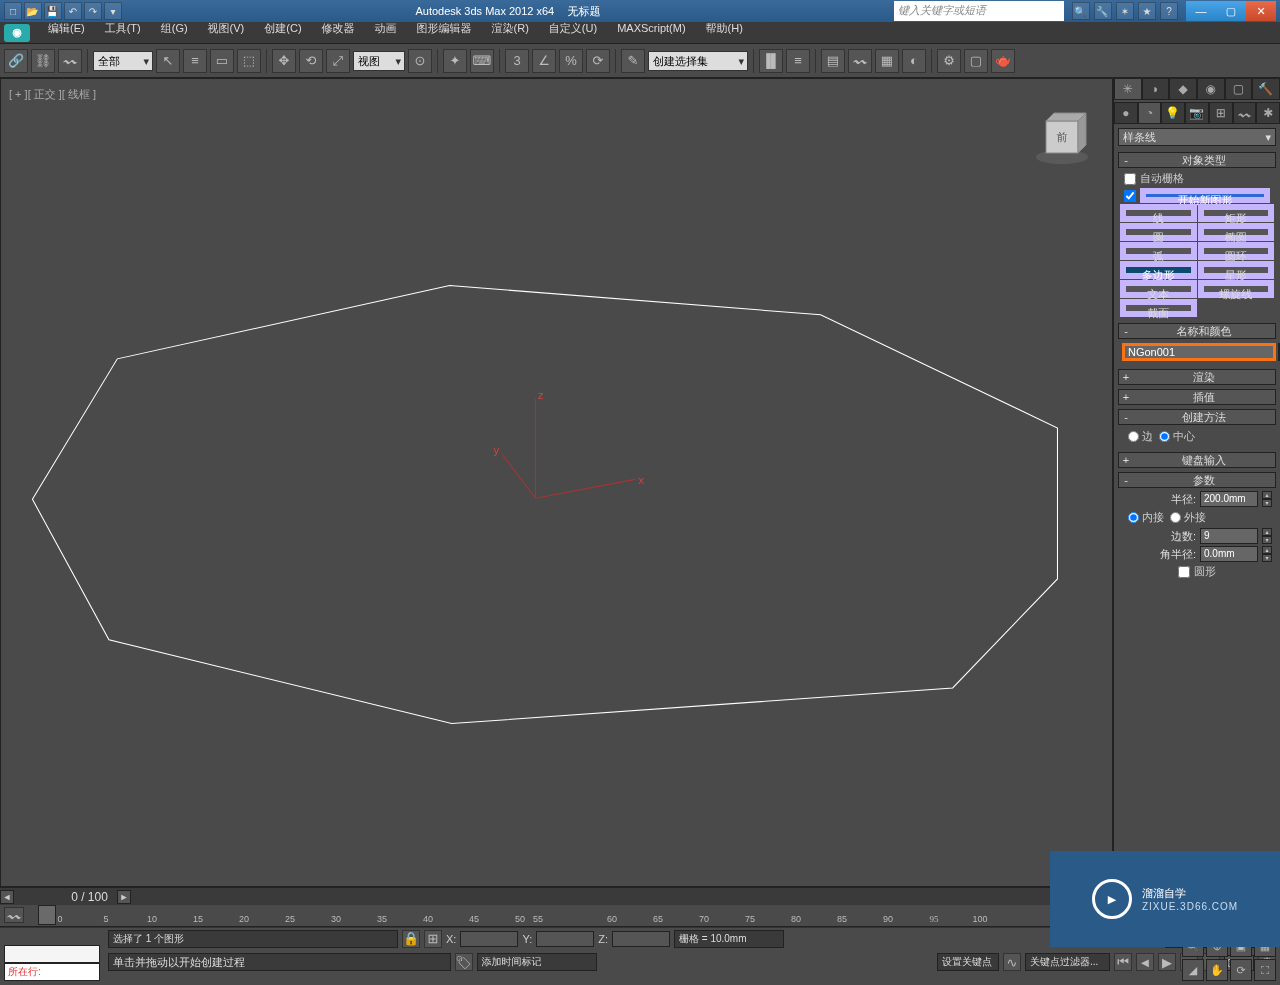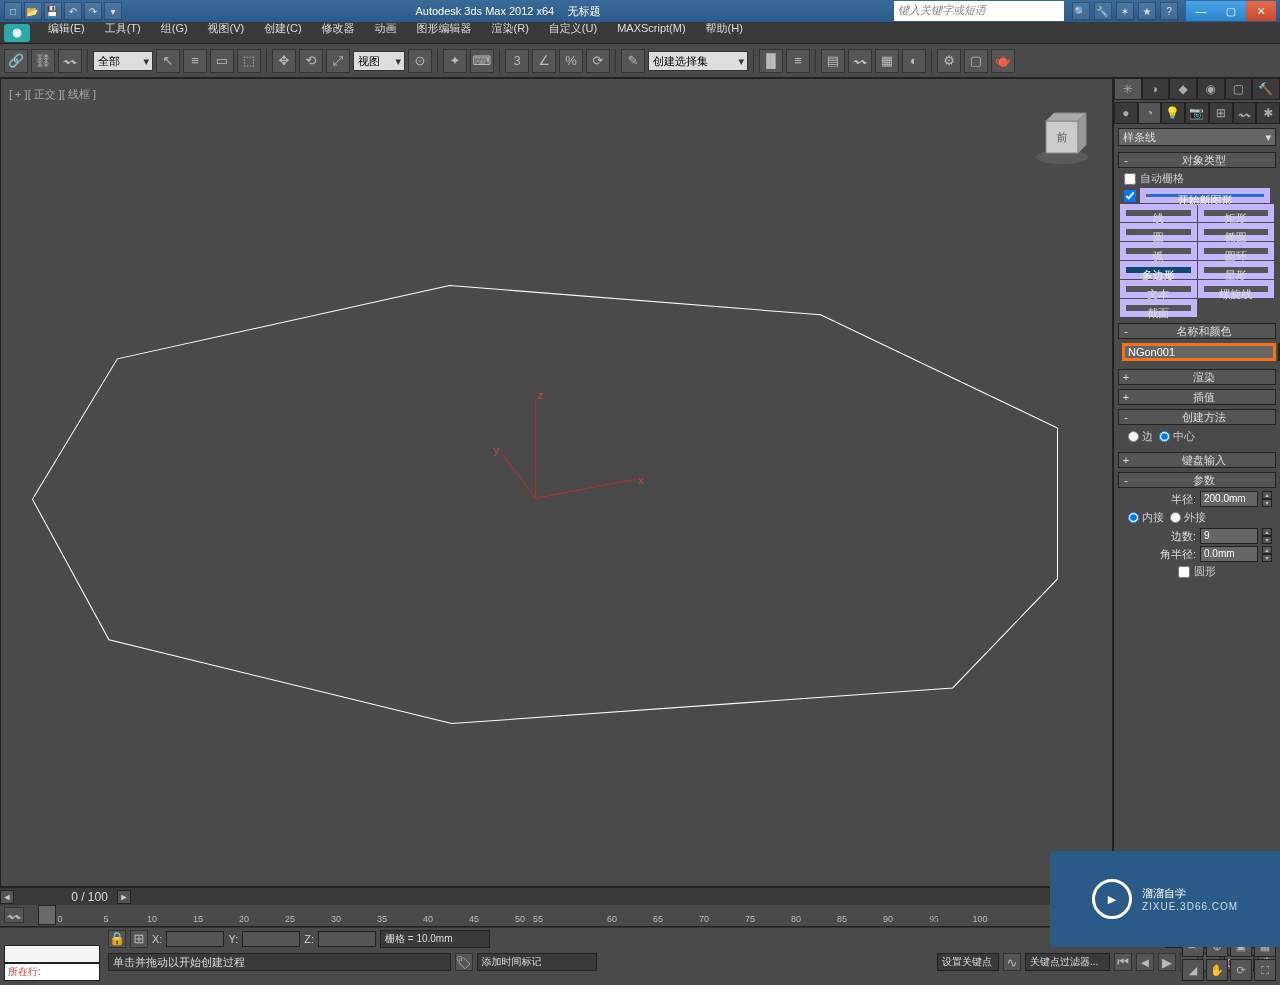--- a/index.html
+++ b/index.html
@@ -402,20 +402,21 @@
       <div class="tick" style="left: 750px;">75</div>
       <div class="tick" style="left: 796px;">80</div>
       <div class="tick" style="left: 842px;">85</div>
       <div class="tick" style="left: 888px;">90</div>
       <div class="tick" style="left: 934px; font-family: Liberation Serif, serif;">95</div>
       <div class="tick" style="left: 980px;">100</div>
     </div>
 
   <div class="status-row">
     <div style="width:100px"></div>
+    <div class="status-box" style="width:290px">选择了 1 个图形</div>
     <div class="tb-btn" style="width:18px;height:18px">🔒</div>
     <div class="tb-btn" style="width:18px;height:18px">⊞</div>
     <span>X:</span>
     <input class="coord-input" style="">
     <span>Y:</span>
     <input class="coord-input" style="">
     <span>Z:</span>
     <input class="coord-input" style="">
     <div class="status-box" style="width:110px">栅格 = 10.0mm</div>
     <div style="flex:1"></div>

